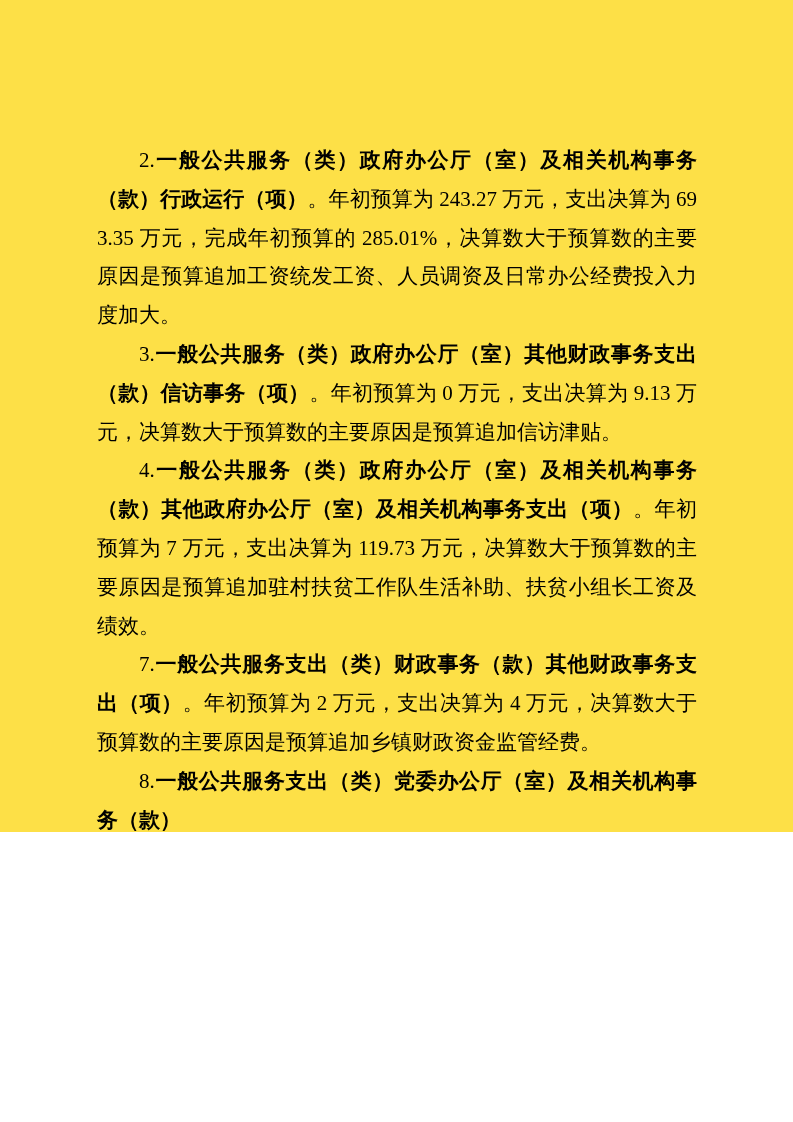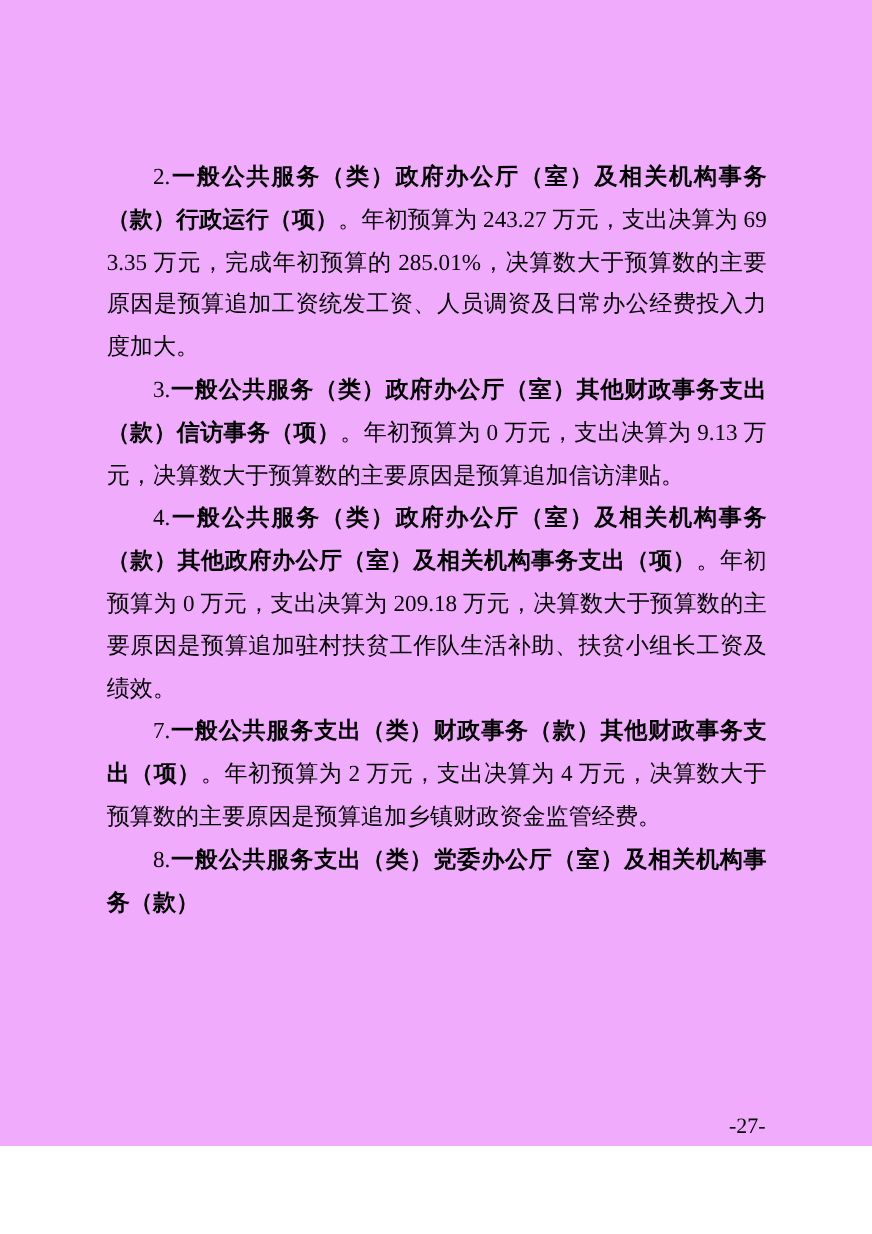--- a/index.html
+++ b/index.html
@@ -3,22 +3,22 @@
 <meta charset="utf-8">
 <style>
   html, body {
     margin: 0;
     padding: 0;
     background: #ffffff;
   }
   .page {
     position: relative;
     width: 793px;
-    height: 1042px;
-    background: #f0abfc;
+    height: 832px;
+    background: #fde047;
     color: #000000;
     font-family: "Liberation Serif", "DejaVu Serif", serif;
     overflow: hidden;
   }
   .content {
     position: absolute;
     left: 97px;
     top: 141px;
     width: 600px;
   }
@@ -49,18 +49,18 @@
     color: #000000;
   }
 </style>
 </head>
 <body>
 
 <div class="page">
   <div class="content">
       <p class="para"><span class="num">2.</span><span class="heading">一般公共服务（类）政府办公厅（室）及相关机构事务（款）行政运行（项）</span><span class="body-text">。年初预算为 243.27 万元，支出决算为 693.35 万元，完成年初预算的 285.01%，决算数大于预算数的主要原因是预算追加工资统发工资、人员调资及日常办公经费投入力度加大。</span></p>
       <p class="para"><span class="num">3.</span><span class="heading">一般公共服务（类）政府办公厅（室）其他财政事务支出（款）信访事务（项）</span><span class="body-text">。年初预算为 0 万元，支出决算为 9.13 万元，决算数大于预算数的主要原因是预算追加信访津贴。</span></p>
-      <p class="para"><span class="num">4.</span><span class="heading">一般公共服务（类）政府办公厅（室）及相关机构事务（款）其他政府办公厅（室）及相关机构事务支出（项）</span><span class="body-text">。年初预算为 0 万元，支出决算为 209.18 万元，决算数大于预算数的主要原因是预算追加驻村扶贫工作队生活补助、扶贫小组长工资及绩效。</span></p>
+      <p class="para"><span class="num">4.</span><span class="heading">一般公共服务（类）政府办公厅（室）及相关机构事务（款）其他政府办公厅（室）及相关机构事务支出（项）</span><span class="body-text">。年初预算为 7 万元，支出决算为 119.73 万元，决算数大于预算数的主要原因是预算追加驻村扶贫工作队生活补助、扶贫小组长工资及绩效。</span></p>
       <p class="para"><span class="num">7.</span><span class="heading">一般公共服务支出（类）财政事务（款）其他财政事务支出（项）</span><span class="body-text">。年初预算为 2 万元，支出决算为 4 万元，决算数大于预算数的主要原因是预算追加乡镇财政资金监管经费。</span></p>
       <p class="para"><span class="num">8.</span><span class="heading">一般公共服务支出（类）党委办公厅（室）及相关机构事务（款）</span><span class="body-text"></span></p>
     </div>
   <div class="page-num">-27-</div>
 </div>
 
 </body></html>

